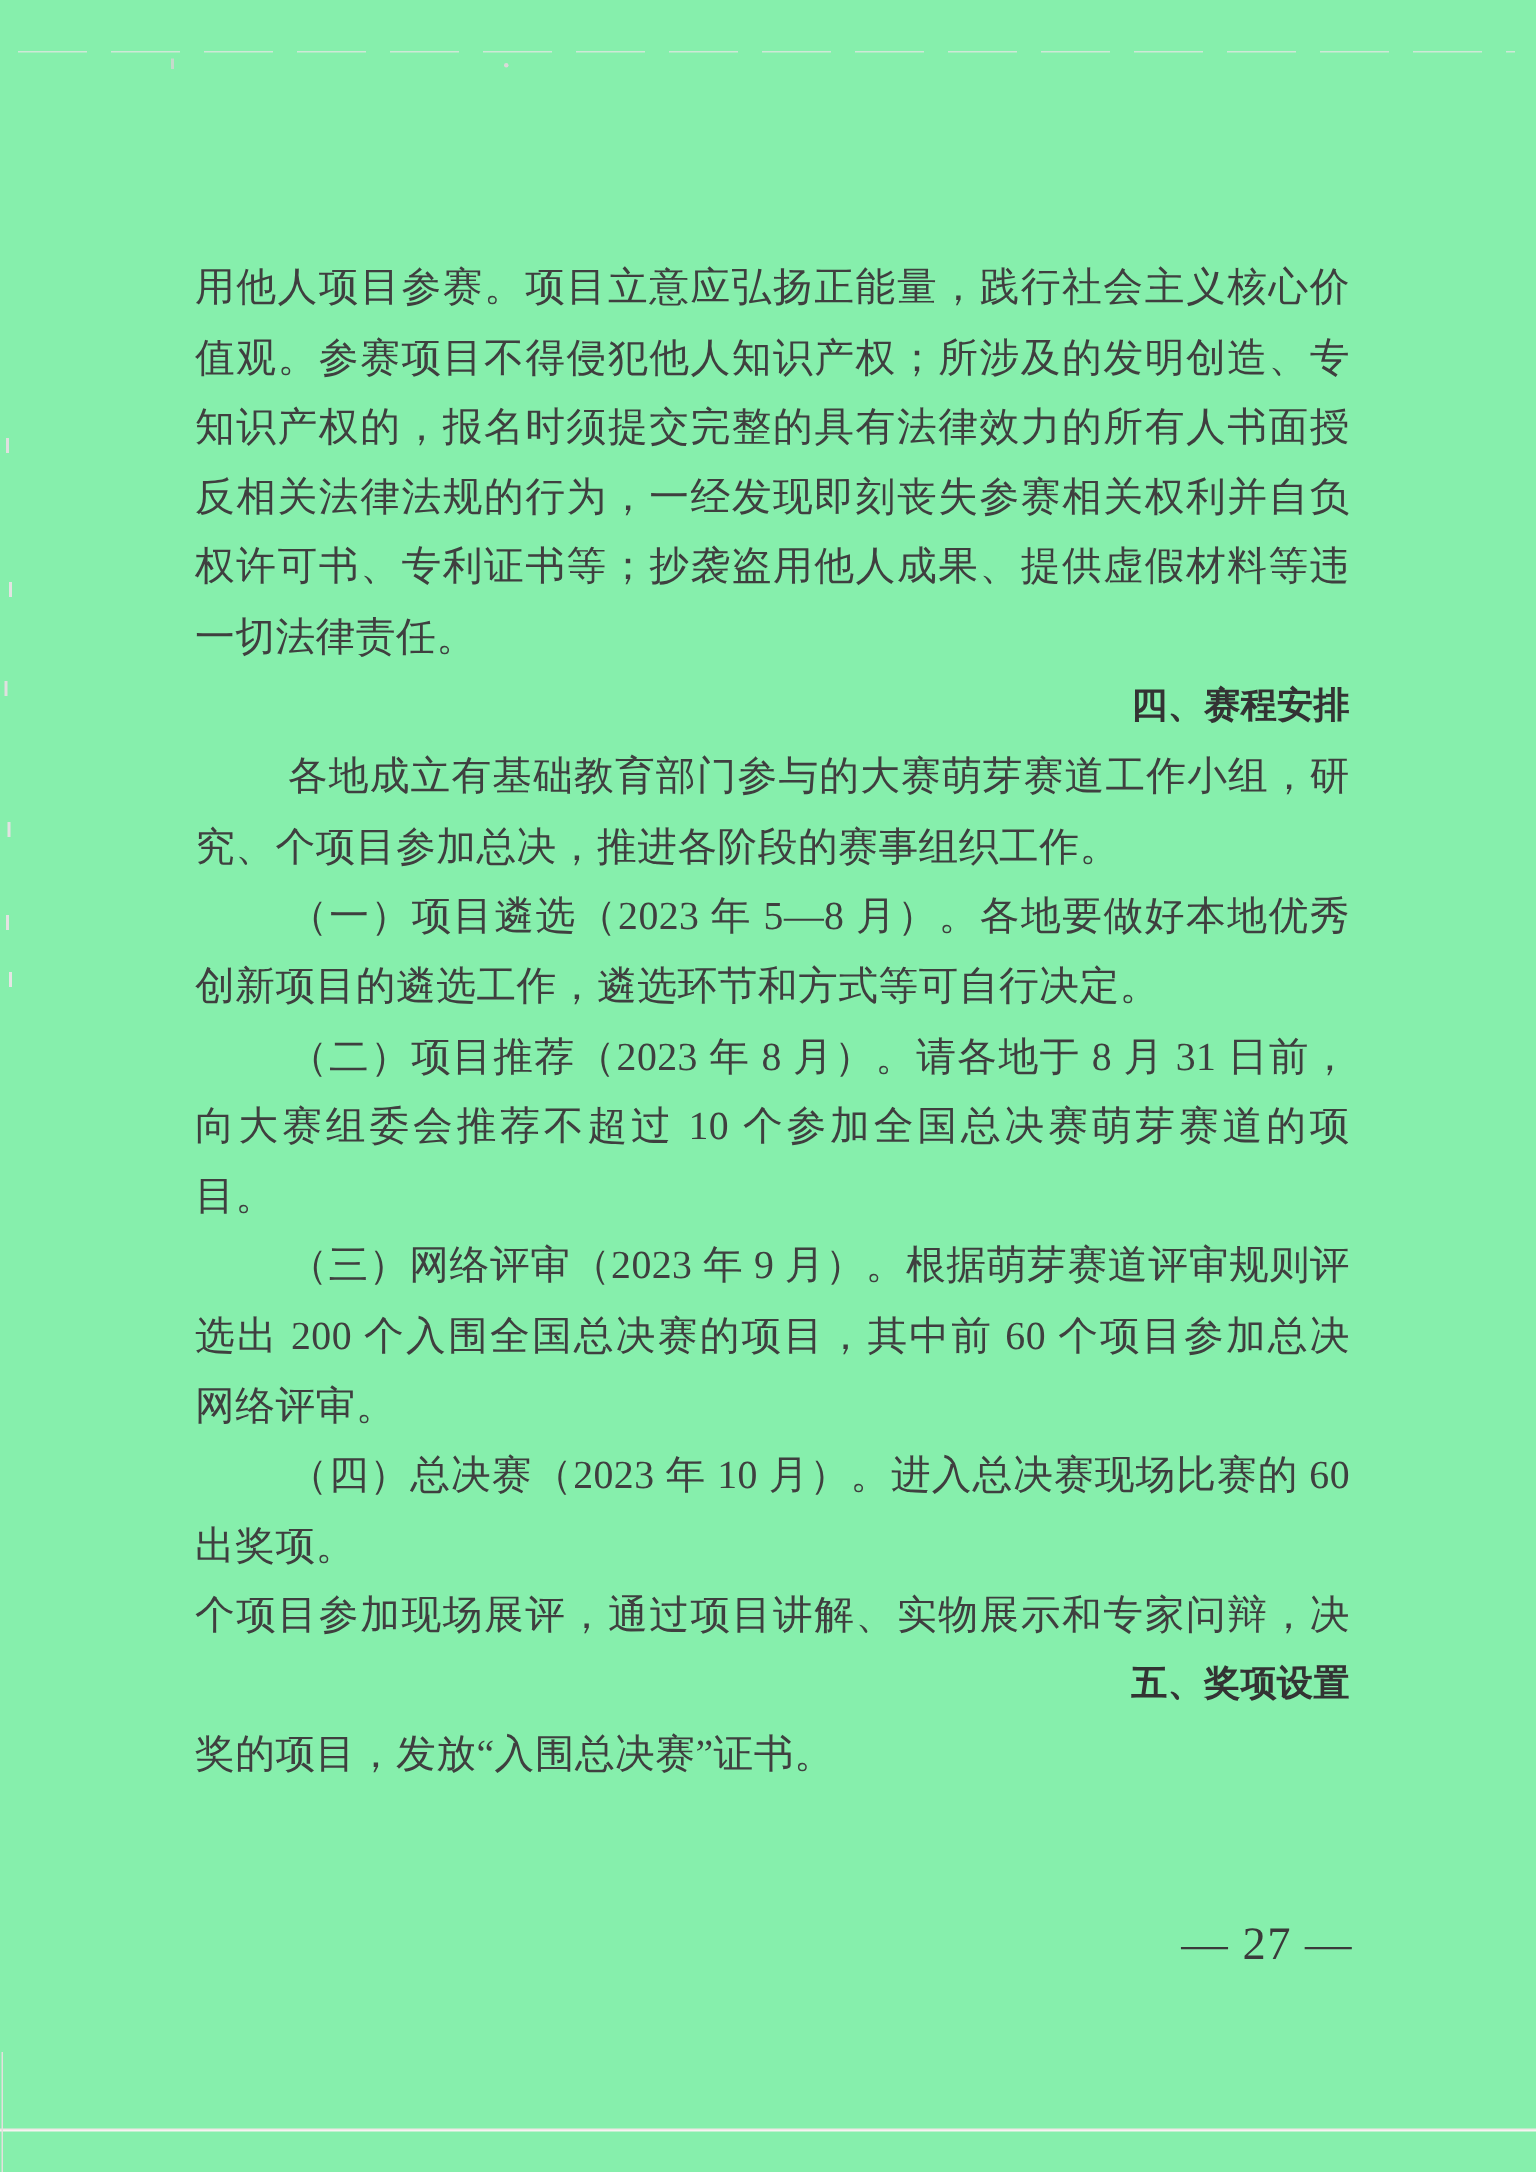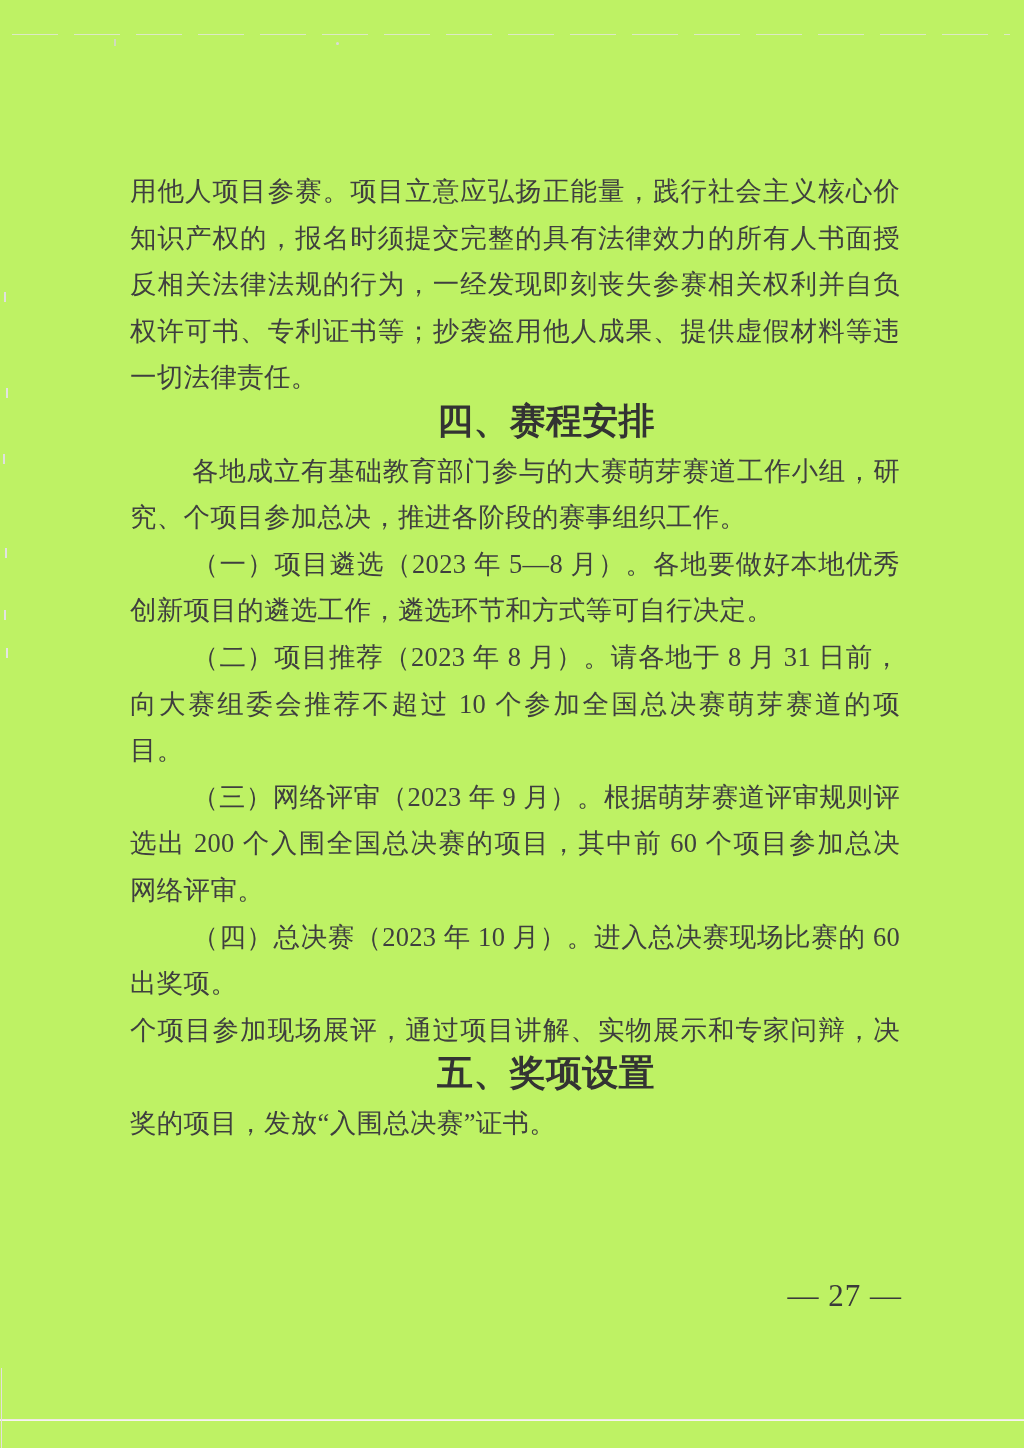--- a/index.html
+++ b/index.html
@@ -1,20 +1,20 @@
 <!DOCTYPE html>
 <html lang="zh"><head>
 <meta charset="utf-8">
 <style>
   html, body { margin: 0; padding: 0; background: #ffffff; }
   .page {
     position: relative;
     width: 1024px;
     height: 1448px;
-    background: #bef264;
+    background: #86efac;
     overflow: hidden;
     font-family: "Liberation Serif", "DejaVu Serif", serif;
   }
   .text-column {
     position: absolute;
     left: 130px;
     top: 168px;
     width: 770px;
     color: #3f3f3f;
   }
@@ -27,26 +27,26 @@
     overflow: visible;
     letter-spacing: 0.3px;
   }
   .line.justify {
     text-align: justify;
     text-align-last: justify;
     text-justify: inter-character;
   }
   .line.indent { text-indent: 62px; }
   .line.heading {
-    font-family: Liberation Mono, monospace;
+    font-family: Liberation Serif, serif;
     font-weight: bold;
-    font-size: 36px;
+    font-size: 24px;
     color: #333333;
     text-align-last: auto;
-    text-align: center;
+    text-align: right;
   }
   .page-number {
     position: absolute;
     top: 1281px;
     right: 122px;
     font-size: 31px;
     line-height: 30px;
     color: #3a3a3a;
     letter-spacing: 1px;
     font-family: "Liberation Serif", "DejaVu Serif", serif;
@@ -81,20 +81,21 @@
 
   <div class="artifact artifact-top-line"></div>
   <div class="artifact artifact-top-tick"></div>
   <div class="artifact artifact-dot"></div>
   <div class="artifact artifact-left-dashes"></div>
   <div class="artifact artifact-bottom-line"></div>
   <div class="artifact artifact-bottom-left-vline"></div>
 
   <div class="text-column" id="text-column">
       <div class="line body justify">用他人项目参赛。项目立意应弘扬正能量，践行社会主义核心价</div>
+      <div class="line body justify">值观。参赛项目不得侵犯他人知识产权；所涉及的发明创造、专</div>
       <div class="line body justify">知识产权的，报名时须提交完整的具有法律效力的所有人书面授</div>
       <div class="line body justify">反相关法律法规的行为，一经发现即刻丧失参赛相关权利并自负</div>
       <div class="line body justify">权许可书、专利证书等；抄袭盗用他人成果、提供虚假材料等违</div>
       <div class="line body">一切法律责任。</div>
       <div class="line heading indent">四、赛程安排</div>
       <div class="line body indent justify">各地成立有基础教育部门参与的大赛萌芽赛道工作小组，研</div>
       <div class="line body">究、个项目参加总决，推进各阶段的赛事组织工作。</div>
       <div class="line body indent justify">（一）项目遴选（2023 年 5—8 月）。各地要做好本地优秀</div>
       <div class="line body">创新项目的遴选工作，遴选环节和方式等可自行决定。</div>
       <div class="line body indent justify">（二）项目推荐（2023 年 8 月）。请各地于 8 月 31 日前，</div>

